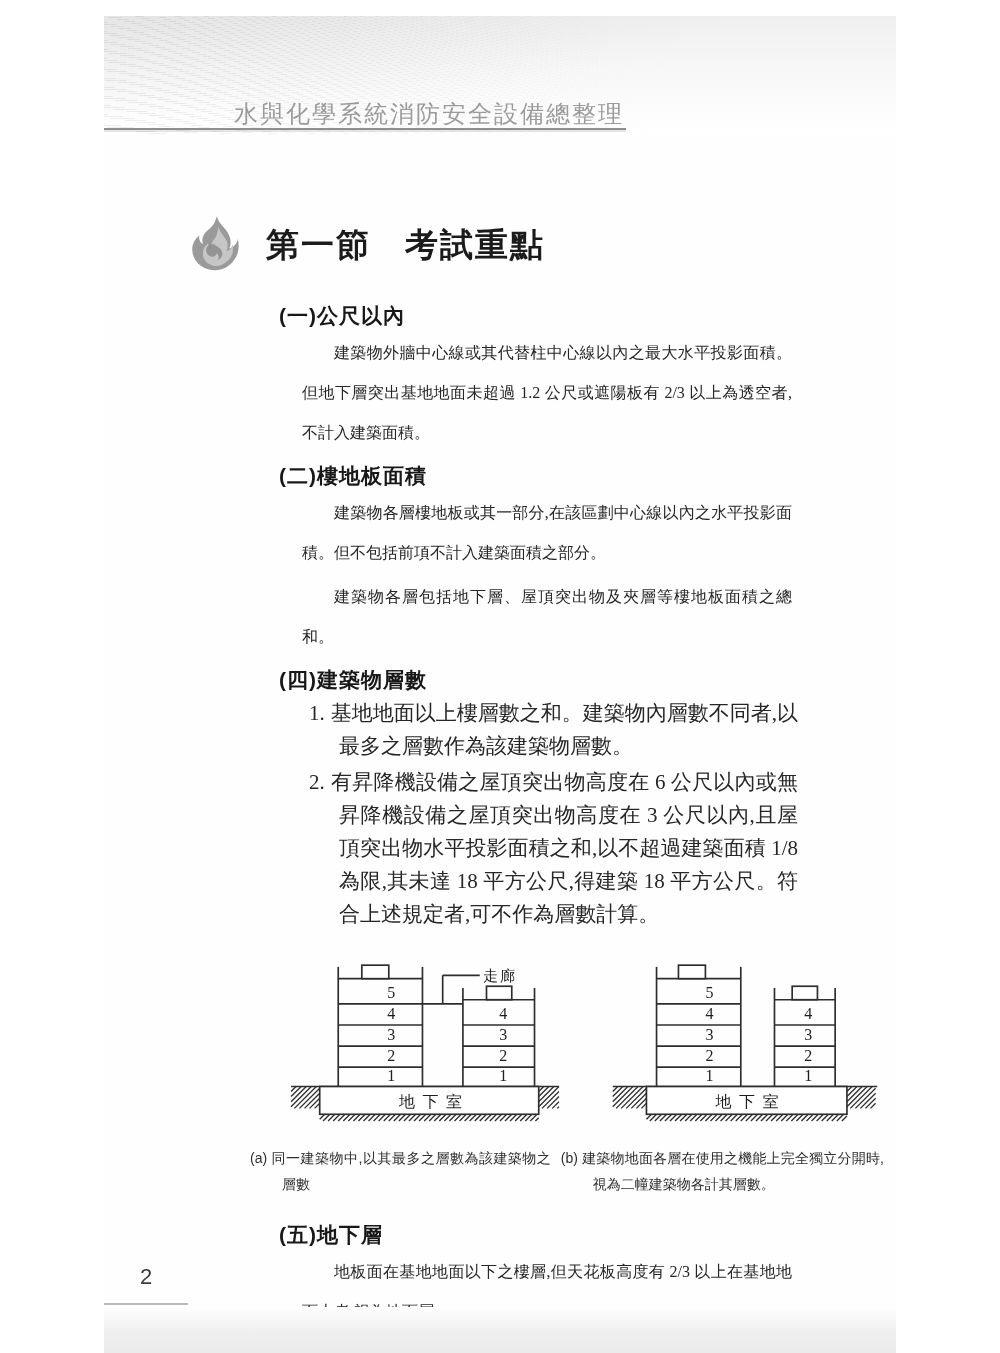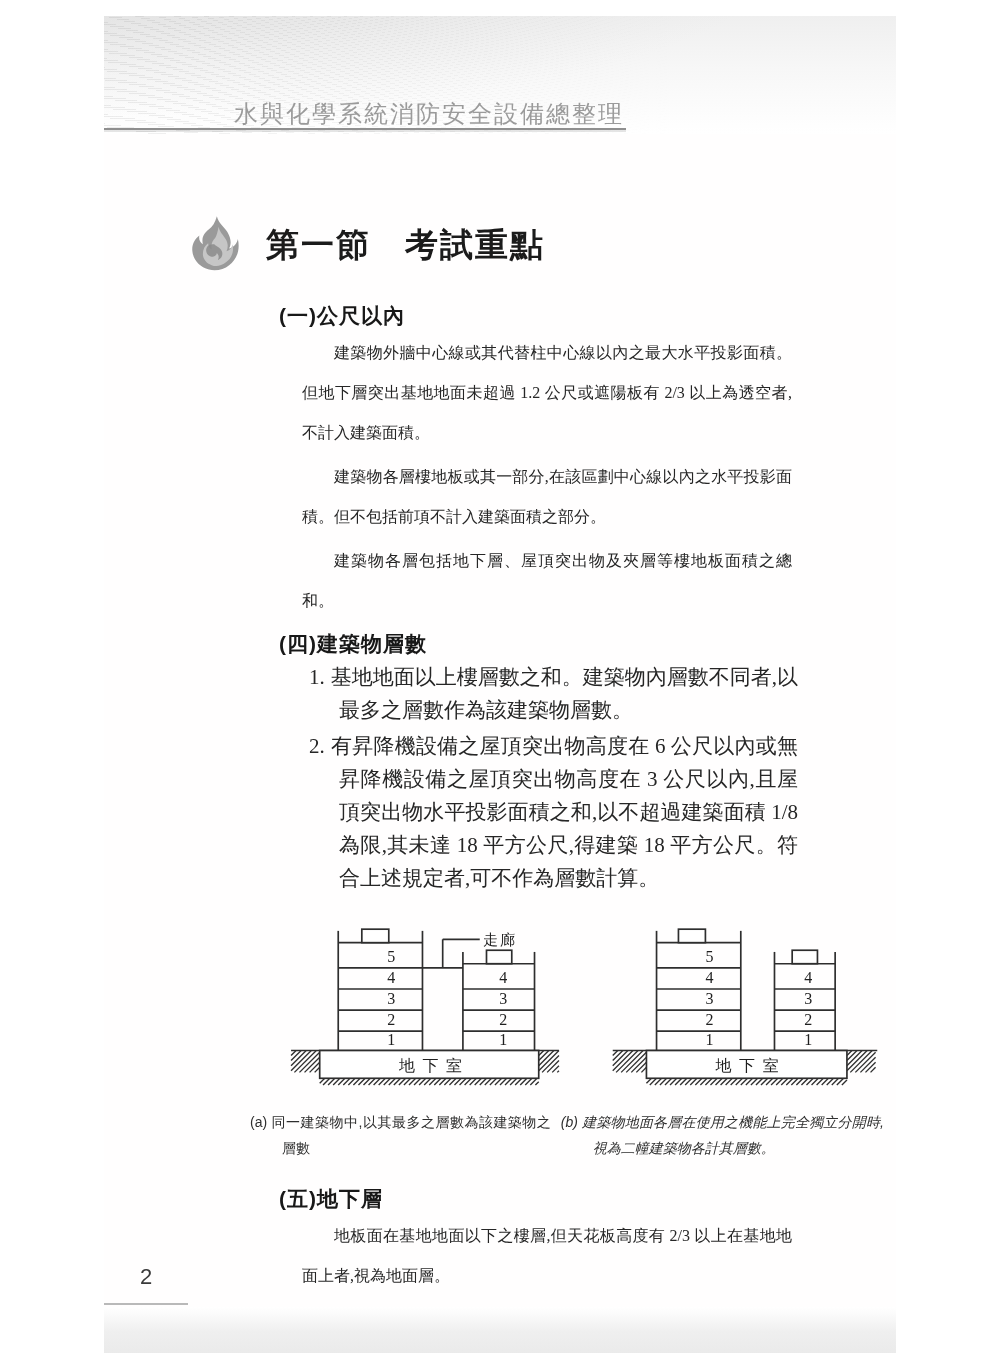--- a/index.html
+++ b/index.html
@@ -67,21 +67,21 @@
   .diagram .dg{font-size:19px;}
   .diagram .bm{font-size:19px;letter-spacing:9px;}
   .diagram .cr{font-size:18px;letter-spacing:2px;}
   .captions{
     display:flex;margin:4px 0 0 146px;
     font-family:"Liberation Sans","DejaVu Sans",sans-serif;
     font-size:14px;line-height:26px;color:#2e2e2e;
   }
   .cap{padding-left:32px;text-indent:-32px;text-align:justify;}
   .cap-a{width:362px;margin-right:10px;}
-  .cap-b{width:392px;font-style:italic;}
+  .cap-b{width:392px;}
   .cap .tag{padding-right:4px;}
   .term-last .term-label{margin-top:24px;}
   
   .footer-num{
     position:absolute;left:36px;top:1248px;
     font-family:"Liberation Sans","DejaVu Sans",sans-serif;
     font-size:22px;color:#3a3a3a;
   }
   .footer-rule{position:absolute;left:0;top:1287px;width:84px;height:2px;background:#b9b9b9;}
   .bottom-band{
@@ -112,20 +112,21 @@
       <span class="sec-title">考試重點</span>
     </div>
 
 
     <div class="term">
       <div class="term-label">(一)公尺以內</div>
       <p class="body">建築物外牆中心線或其代替柱中心線以內之最大水平投影面積。但地下層突出基地地面未超過 1.2 公尺或遮陽板有 2/3 以上為透空者,不計入建築面積。</p>
     </div>
 
     <div class="term">
+      <div class="term-label">(二)樓地板面積</div>
       <p class="body">建築物各層樓地板或其一部分,在該區劃中心線以內之水平投影面積。但不包括前項不計入建築面積之部分。</p>
     </div>
 
     <div class="term">
       <p class="body">建築物各層包括地下層、屋頂突出物及夾層等樓地板面積之總和。</p>
     </div>
 
     <div class="term">
       <div class="term-label">(四)建築物層數</div>
       <div class="oli"><span class="onum">1.</span><span>基地地面以上樓層數之和。建築物內層數不同者,以最多之層數作為該建築物層數。</span></div>

